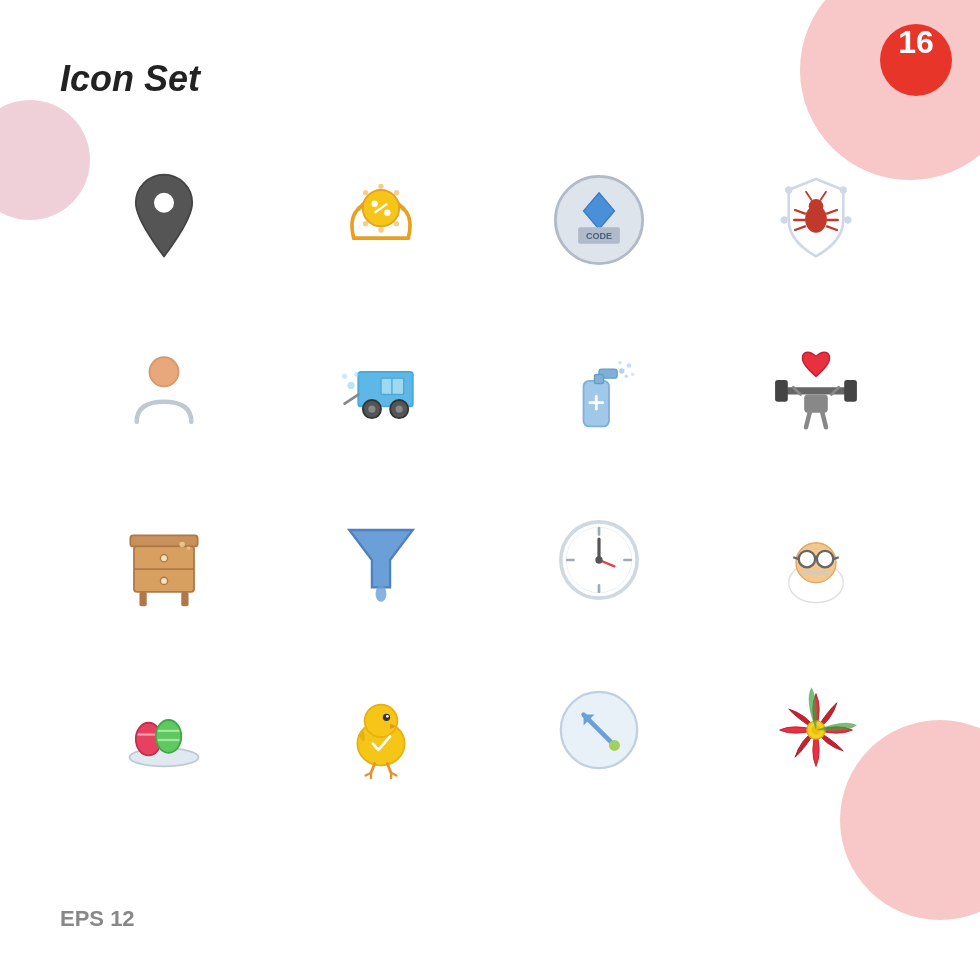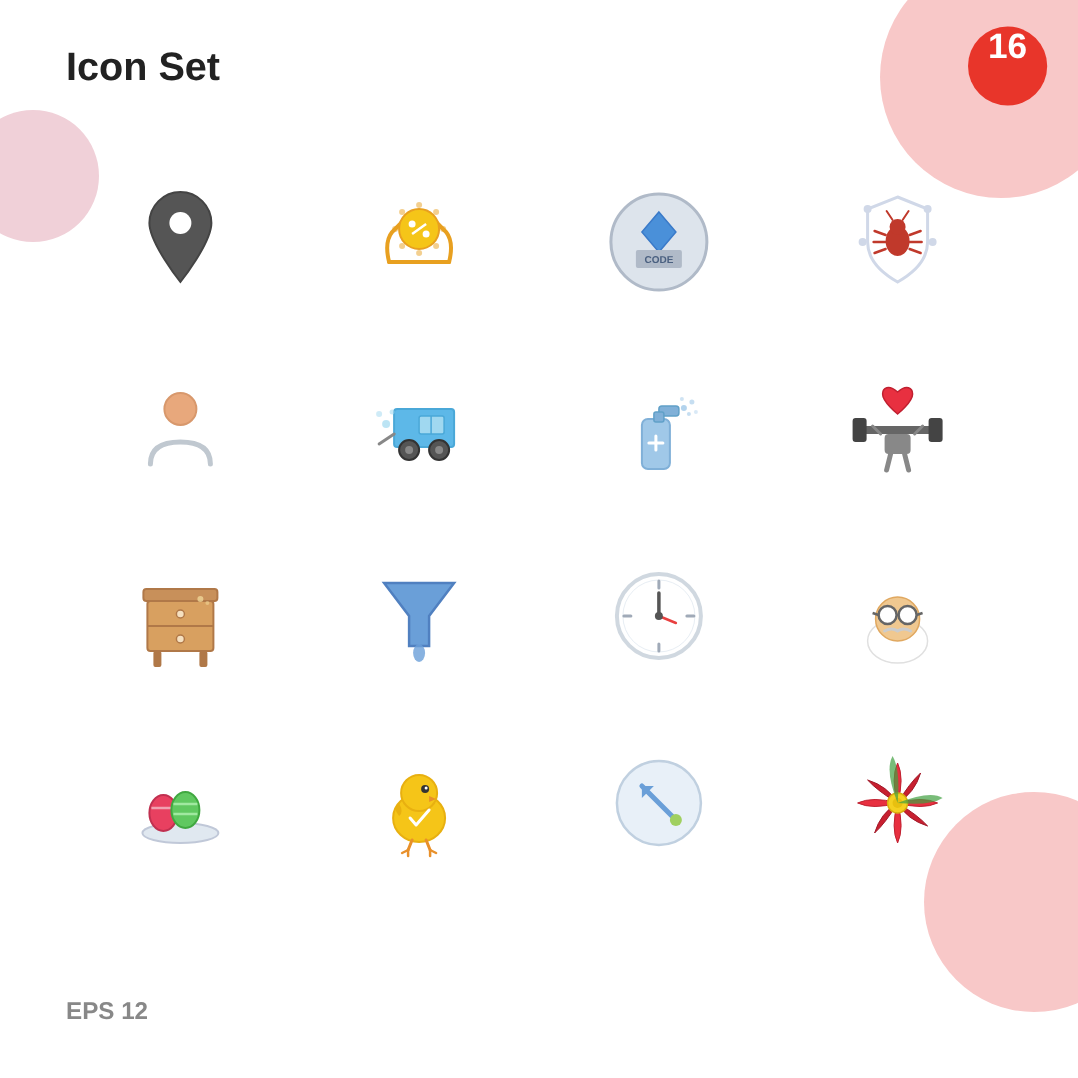--- a/index.html
+++ b/index.html
@@ -60,26 +60,27 @@
     }
     .badge-number {
       color: white;
       font-size: 32px;
       font-weight: bold;
     }
 
     
     .page-title {
       position: absolute;
-      top: 40px;
+      top: 58px;
       left: 60px;
       font-size: 36px;
       font-weight: bold;
       color: #222;
       z-index: 5;
+      font-style: italic;
     }
 
     
     .footer-text {
       position: absolute;
       bottom: 48px;
       left: 60px;
       font-size: 22px;
       font-weight: bold;
       color: #888;

